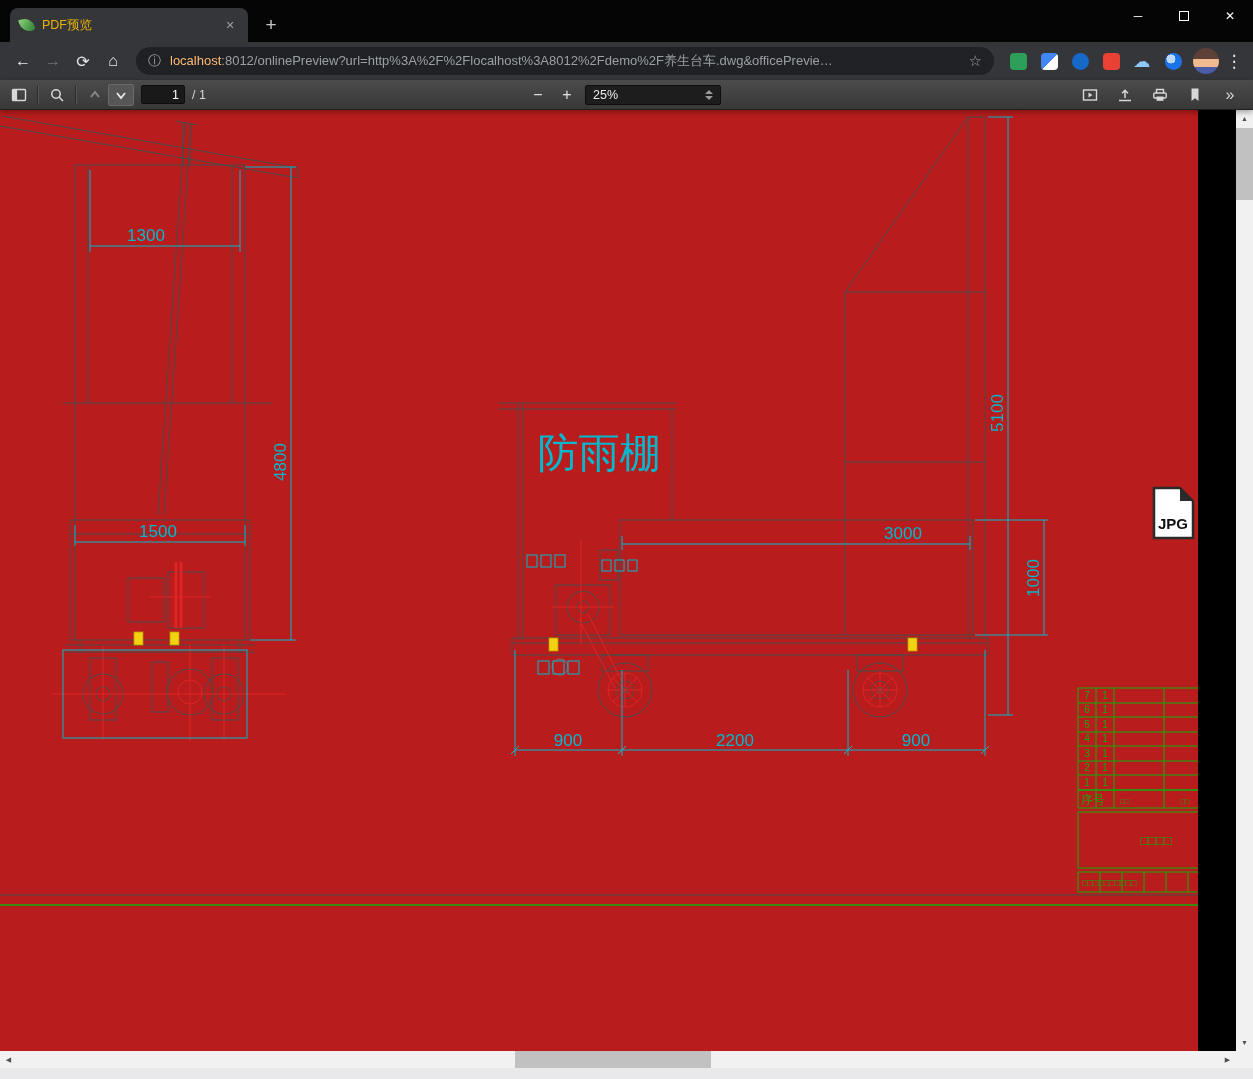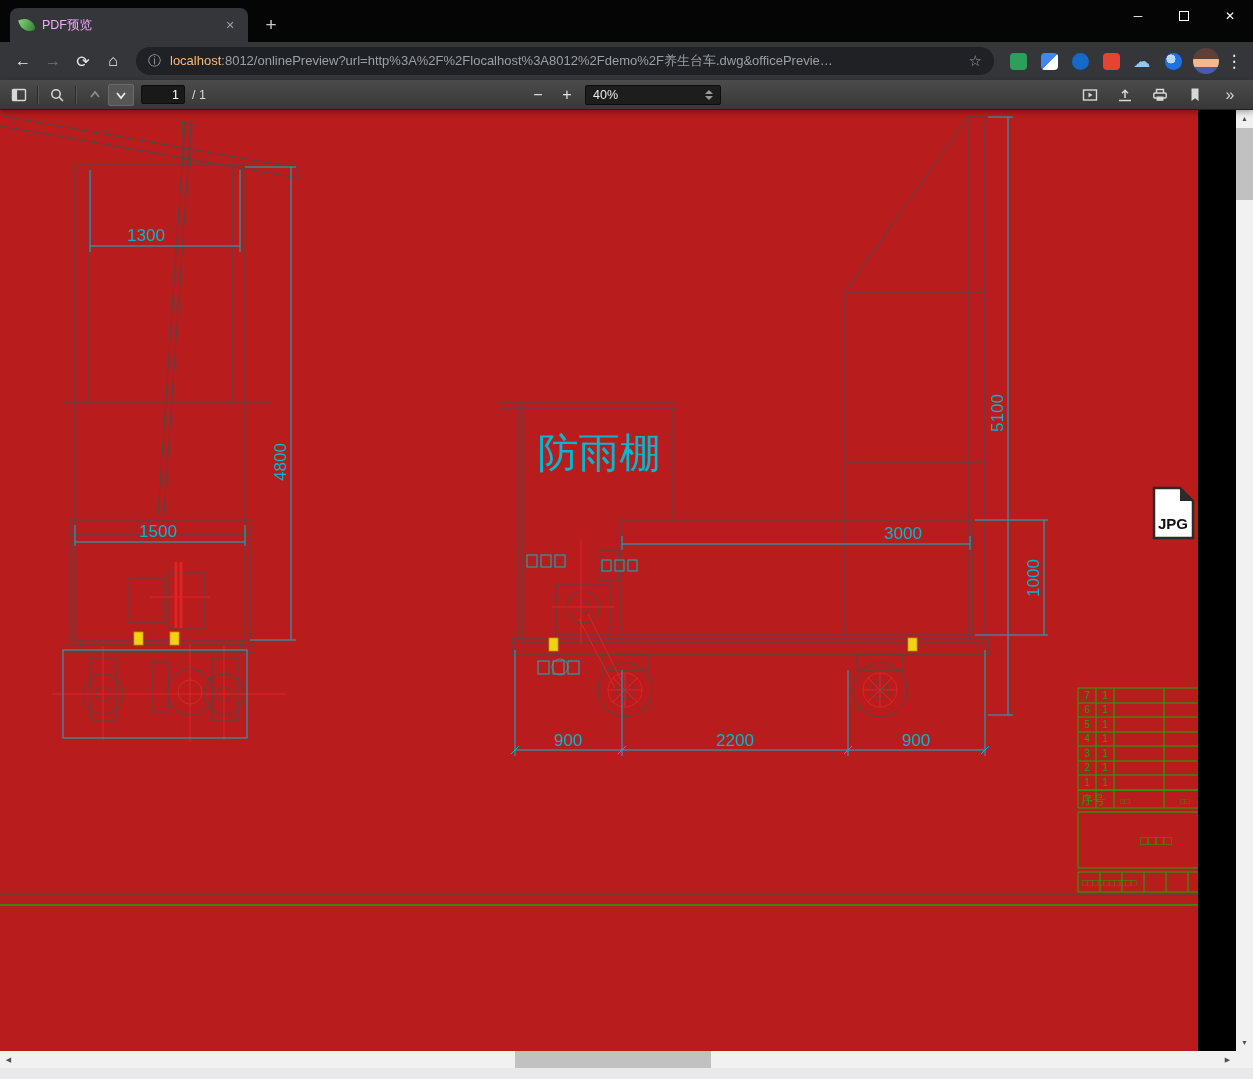--- a/index.html
+++ b/index.html
@@ -6,21 +6,21 @@
   html,body{width:1253px;height:1079px;overflow:hidden;background:#000}
   #screen{position:relative;width:1253px;height:1079px;overflow:hidden;
           font-family:"Liberation Sans","DejaVu Sans",sans-serif}
 
   
   .titlebar{position:absolute;top:0;left:0;right:0;height:42px;background:#050505}
   .tab{position:absolute;left:10px;top:8px;width:238px;height:34px;background:#35363a;
        border-radius:8px 8px 0 0;display:flex;align-items:center;padding:0 10px;gap:8px}
   .favicon{width:14px;height:14px;flex:0 0 14px;background:linear-gradient(135deg,#8bd47a,#2e7d32);
            border-radius:0 100% 30% 100%;transform:rotate(-18deg)}
-  .tab-title{color:#f0abfc;font-size:12.5px;flex:1;white-space:nowrap;overflow:hidden}
+  .tab-title{color:#eab308;font-size:12.5px;flex:1;white-space:nowrap;overflow:hidden}
   .tab-close{color:#9aa0a6;font-size:11px;width:16px;height:16px;line-height:16px;text-align:center;border-radius:50%}
   .newtab{position:absolute;left:258px;top:13px;width:26px;height:26px;color:#c4c7c5;
           font-size:19px;text-align:center;line-height:24px;border-radius:50%}
   .wincontrols{position:absolute;right:0;top:0;display:flex}
   .winbtn{width:46px;height:32px;color:#fff;display:flex;align-items:center;justify-content:center;font-size:12px}
   .maxbox{width:10px;height:10px;border:1px solid #fff}
 
   
   .navbar{position:absolute;top:42px;left:0;right:0;height:38px;background:#35363a;
           display:flex;align-items:center;padding:0 8px}
@@ -172,21 +172,21 @@
         <path d="M4,6 L8,11 L12,6" fill="none" stroke="#eaeaea" stroke-width="1.8"></path>
       </svg>
     </div>
     <input class="pageinput" value="1" style="">
     <span class="pagetotal">/ 1</span>
 
     <div class="centergrp">
       <div class="zbtn">−</div>
       <div class="zbtn">+</div>
       <div class="zoomsel">
-        <span>40%</span>
+        <span>25%</span>
         <span class="sp"></span>
         <span class="caret">
             <i class="u"></i>
             <i class="d"></i>
           </span>
       </div>
     </div>
 
     <div class="rightgrp">
       <div class="tbtn">

